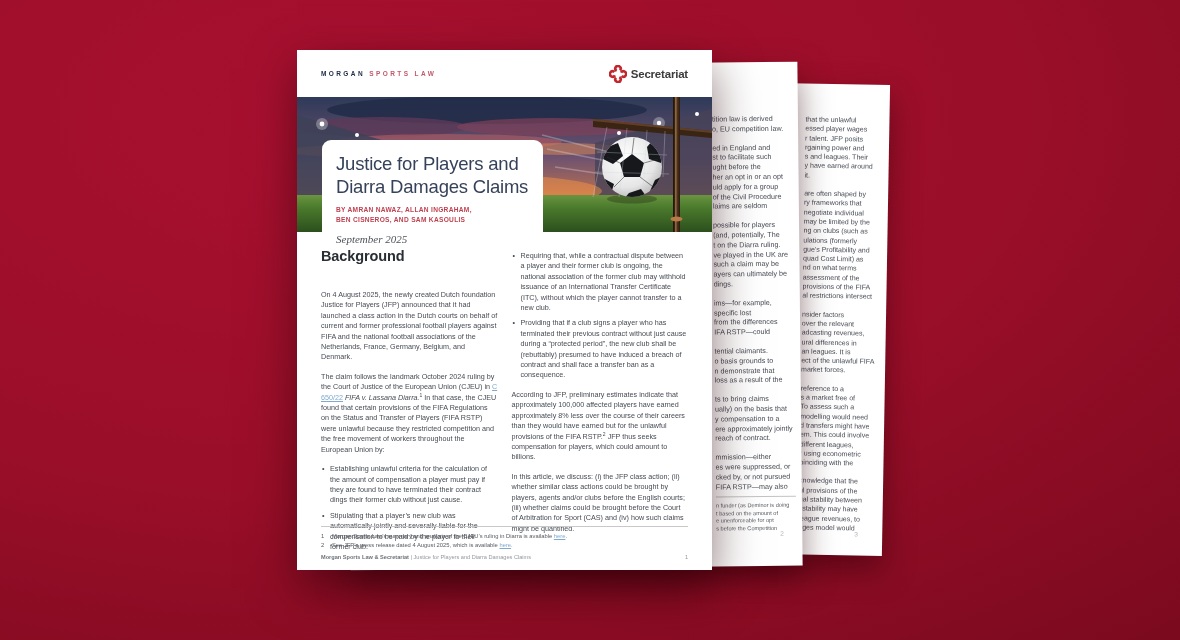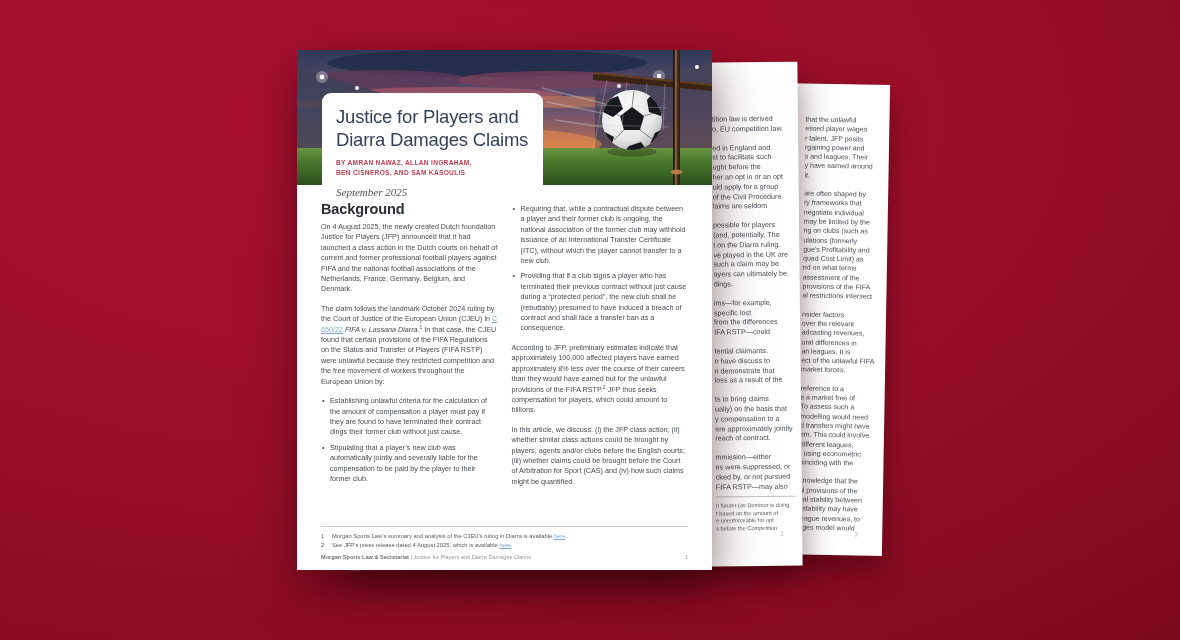--- a/index.html
+++ b/index.html
@@ -45,21 +45,21 @@
   .title-box h1{margin:0;font-size:18.5px;line-height:22.5px;font-weight:500;color:#36425a;letter-spacing:-0.2px;}
   .title-box h1 span{display:block;}
   .authors{margin-top:7px;font-size:6.6px;font-weight:bold;line-height:9.5px;color:#bf4050;letter-spacing:0.3px;}
   .authors span{display:block;}
   .pubdate{margin-top:9px;font-family:"Liberation Serif","DejaVu Serif",serif;font-style:italic;
            font-size:11px;color:#4d5258;}
 
   .body{padding:16px 24px 0 24px;display:flex;gap:14px;}
   .col{flex:1;min-width:0;}
   .col2{padding-top:3px;}
-  .body h2{margin:0 0 5px 0;font-size:14.5px;font-weight:600;color:#292e35;letter-spacing:-0.1px;}
+  .body h2{margin:0 0 26px 0;font-size:14.5px;font-weight:600;color:#292e35;letter-spacing:-0.1px;}
   .body p{margin:0 0 9px 0;font-size:7.2px;line-height:10.4px;color:#464b52;}
   .bullets{margin:0 0 9px 0;}
   .bullet{position:relative;padding-left:9px;margin-bottom:5px;font-size:7.2px;line-height:10.4px;color:#464b52;}
   .bullet::before{content:"\2022";position:absolute;left:1px;top:0;color:#464b52;}
   .doclink{color:#7fa9cf;text-decoration:underline;cursor:pointer;}
   .ital{font-style:italic;}
   sup{font-size:5px;line-height:0;color:#464b52;}
 
   .fnblock{position:absolute;left:24px;right:24px;top:476px;}
   .fnrule{border-top:1px solid #c9c9c9;margin-bottom:5px;}
@@ -156,21 +156,21 @@
           <div class="frag-line">dings.</div>
         </div>
         <div class="frag-group">
           <div class="frag-line">ims—for example,</div>
           <div class="frag-line">specific lost</div>
           <div class="frag-line">from the differences</div>
           <div class="frag-line">IFA RSTP—could</div>
         </div>
         <div class="frag-group">
           <div class="frag-line">tential claimants.</div>
-          <div class="frag-line">o have discuss to</div>
+          <div class="frag-line">o basis grounds to</div>
           <div class="frag-line">n demonstrate that</div>
           <div class="frag-line">loss as a result of the</div>
         </div>
         <div class="frag-group">
           <div class="frag-line">ts to bring claims</div>
           <div class="frag-line">ually) on the basis that</div>
           <div class="frag-line">y compensation to a</div>
           <div class="frag-line">ere approximately jointly</div>
           <div class="frag-line">reach of contract.</div>
         </div>
@@ -186,20 +186,37 @@
         <div class="fn-line">n funder (as Deminor is doing</div>
         <div class="fn-line">t based on the amount of</div>
         <div class="fn-line">e unenforceable for opt</div>
         <div class="fn-line">s before the Competition</div>
       </div>
     <div class="pnum p2num">2</div>
   </div>
 
   <div class="page page1">
 
+    <div class="header">
+      <div class="morgan-logo">
+        <span class="m1">MORGAN</span>
+        <span class="m2">SPORTS LAW</span>
+      </div>
+      <div class="sec-logo">
+        <svg width="18" height="18" viewBox="0 0 18 18">
+          <g stroke="#c1272d" stroke-width="2.6" fill="none">
+            <circle cx="9" cy="3.6" r="2.7" stroke-dasharray="13 6" transform="rotate(120 9 3.6)"></circle>
+            <circle cx="14.4" cy="9" r="2.7" stroke-dasharray="13 6" transform="rotate(210 14.4 9)"></circle>
+            <circle cx="9" cy="14.4" r="2.7" stroke-dasharray="13 6" transform="rotate(300 9 14.4)"></circle>
+            <circle cx="3.6" cy="9" r="2.7" stroke-dasharray="13 6" transform="rotate(30 3.6 9)"></circle>
+          </g>
+        </svg>
+        <span>Secretariat</span>
+      </div>
+    </div>
 
     <div class="hero">
       <svg viewBox="0 0 415 135" preserveAspectRatio="none">
         <defs>
           <linearGradient id="skyg" x1="0" y1="0" x2="0" y2="1">
             <stop offset="0" stop-color="#2e3a58"></stop>
               <stop offset="0.45" stop-color="#6e5270"></stop>
             <stop offset="0.78" stop-color="#c8764a"></stop>
               <stop offset="1" stop-color="#e8a05c"></stop>
           </linearGradient>

